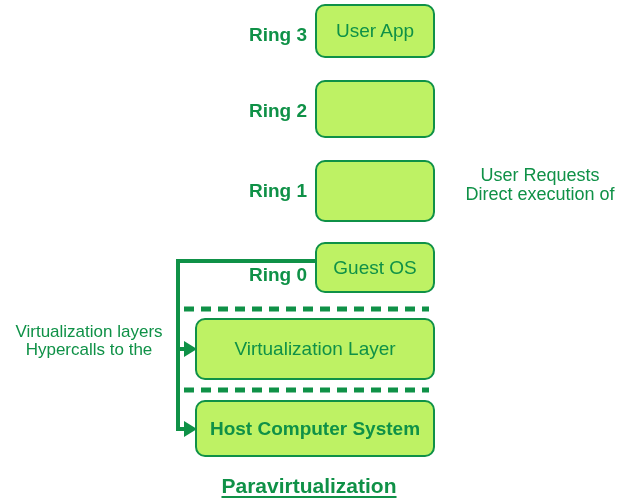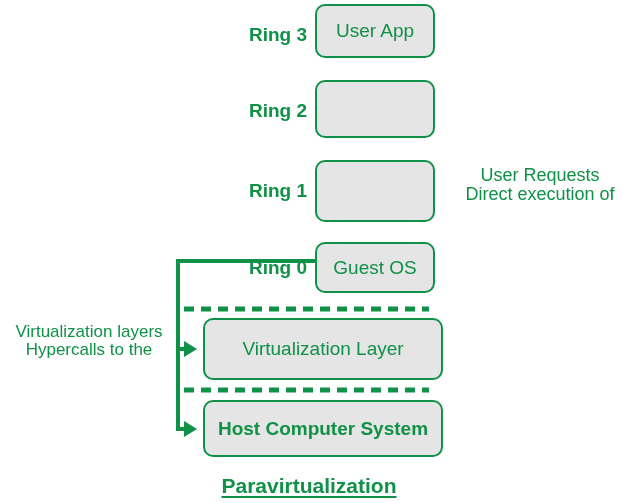--- a/index.html
+++ b/index.html
@@ -23,30 +23,30 @@
     width: 631px;
     height: 503px;
     color: var(--green, #0f9147);
     pointer-events: none;
   }
   .box {
     position: absolute;
     box-sizing: border-box;
     border: 2px solid var(--green, #0f9147);
     border-radius: 10px;
-    background: #e5e5e5;
+    background: #bef264;
     display: flex;
     align-items: center;
     justify-content: center;
     font-size: 19px;
     color: var(--green, #0f9147);
     white-space: nowrap;
   }
   .box-narrow { left: 315px; width: 120px; }
-  .box-wide   { left: 195px; width: 240px; margin-left: 8px; }
+  .box-wide   { left: 195px; width: 240px; }
   .ring-label {
     position: absolute;
     left: 200px;
     width: 107px;
     height: 20px;
     line-height: 20px;
     text-align: right;
     font-size: 19px;
     font-weight: bold;
     color: var(--green, #0f9147);
@@ -99,21 +99,21 @@
     <polygon points="184,341 197,349 184,357" fill="currentColor"></polygon>
     <polygon points="184,421 197,429 184,437" fill="currentColor"></polygon>
 
     <line x1="184" y1="309" x2="429" y2="309" stroke="currentColor" stroke-width="5" stroke-dasharray="10 7"></line>
     <line x1="184" y1="390" x2="429" y2="390" stroke="currentColor" stroke-width="5" stroke-dasharray="10 7"></line>
   </svg>
 
   <div class="ring-label" style="top:25px;">Ring 3</div>
   <div class="ring-label" style="top:101px;">Ring 2</div>
   <div class="ring-label" style="top:181px;">Ring 1</div>
-  <div class="ring-label" style="top:258px;">Ring 0</div>
+  <div class="ring-label" style="top:265px;">Ring 0</div>
 
   <div class="box box-narrow" style="top:4px;height:54px;">User App</div>
   <div class="box box-narrow" style="top:80px;height:58px;"></div>
   <div class="box box-narrow" style="top:160px;height:62px;"></div>
   <div class="box box-narrow" style="top:242px;height:51px;">Guest OS</div>
 
   <div class="box box-wide" style="top:318px;height:62px;">Virtualization Layer</div>
   <div class="box box-wide" style="top:400px;height:57px;font-weight:bold;">Host Computer System</div>
 
   <div class="note note-right">

